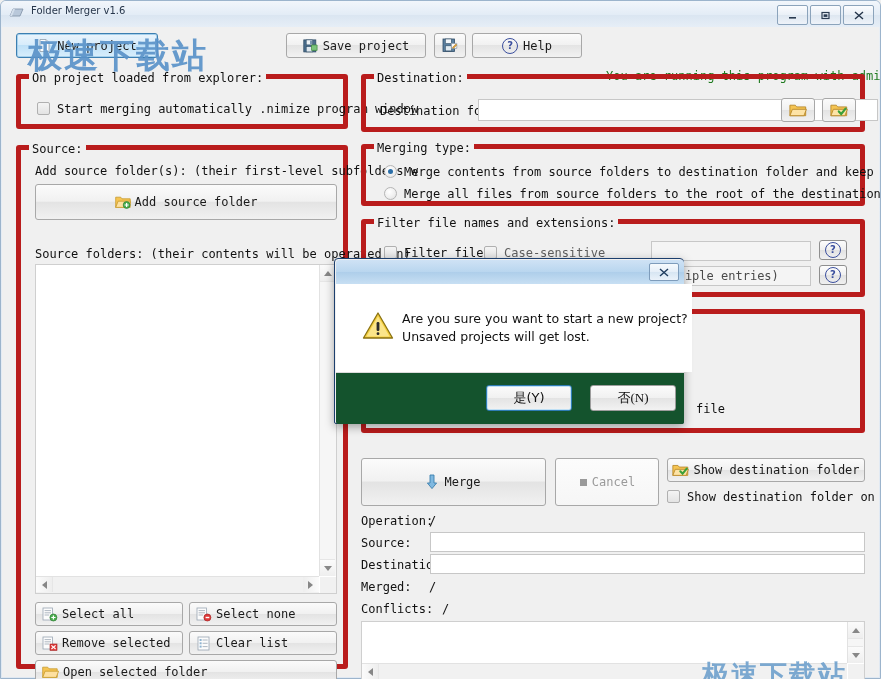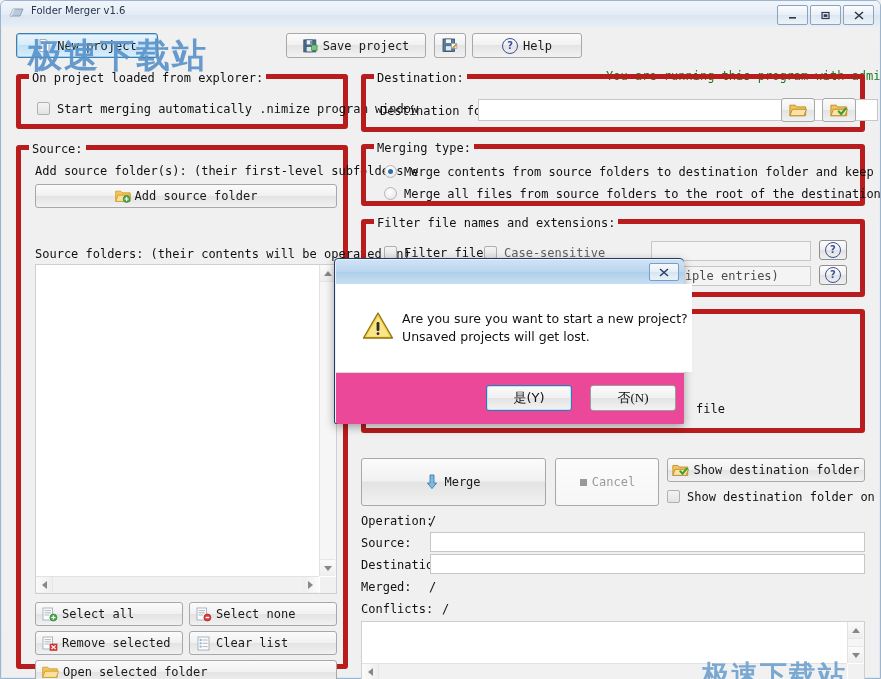--- a/index.html
+++ b/index.html
@@ -301,21 +301,21 @@
     position: absolute; left: 66px; top: 26px;
     font-family: "DejaVu Sans", sans-serif;
     font-size: 12.5px;
     color: #111;
     line-height: 18px;
   }
   .warn-icon { position: absolute; left: 26px; top: 27px; }
   .dlg-foot {
     position: absolute; left: 1px; top: 113px;
     width: 348px; height: 51px;
-    background: #ec4899;
+    background: #14532d;
     border-top: 1px solid #dcdcdc;
     border-radius: 0 0 2px 2px;
   }
   .dbtn {
     position: absolute; top: 12px;
     width: 86px; height: 26px;
     box-sizing: border-box;
     border: 1px solid #9d9d9d;
     border-radius: 3px;
     background: linear-gradient(to bottom, #fbfbfb 0%, #f1f1f1 48%, #e3e3e3 50%, #f2f2f2 100%);
@@ -401,21 +401,21 @@
       <span class="glabel">On project loaded from explorer:</span>
       <div class="cbx" style="left:16px; top:23px;"></div>
       <div class="lbl" style="left:36px; top:23px;">Start merging automatically .nimize program window</div>
     </div>
 
     <div class="group" style="left:14px; top:118px; width:332px; height:524px;">
       <span class="glabel">Source:</span>
 
       <div class="lbl" style="left:14px; top:14px;">Add source folder(s): (their first-level subfolders w</div>
 
-      <div class="btn center" style="left:14px; top:34px; width:302px; height:24px;">
+      <div class="btn center" style="left:14px; top:34px; width:302px; height:36px;">
         <svg width="16" height="14" viewBox="0 0 16 14">
           <path d="M0.7 2.2 h5 l1.3 1.6 h8.2 v8.6 h-14.5 z" fill="#f5c452" stroke="#c79a2c" stroke-width="0.8"></path>
           <path d="M0.7 12.4 l2.4 -6.2 h12.9 l-2.4 6.2 z" fill="#fde0a0" stroke="#c79a2c" stroke-width="0.8"></path>
           <circle cx="11.6" cy="10" r="3.4" fill="#4caf50" stroke="#2e7d32" stroke-width="0.7"></circle>
           <path d="M11.6 8 v4 M9.6 10 h4" stroke="#ffffff" stroke-width="1.2"></path>
         </svg>
         <span>Add source folder</span>
       </div>
 
       <div class="lbl" style="left:14px; top:97px;">Source folders: (their contents will be operated on)</div>

